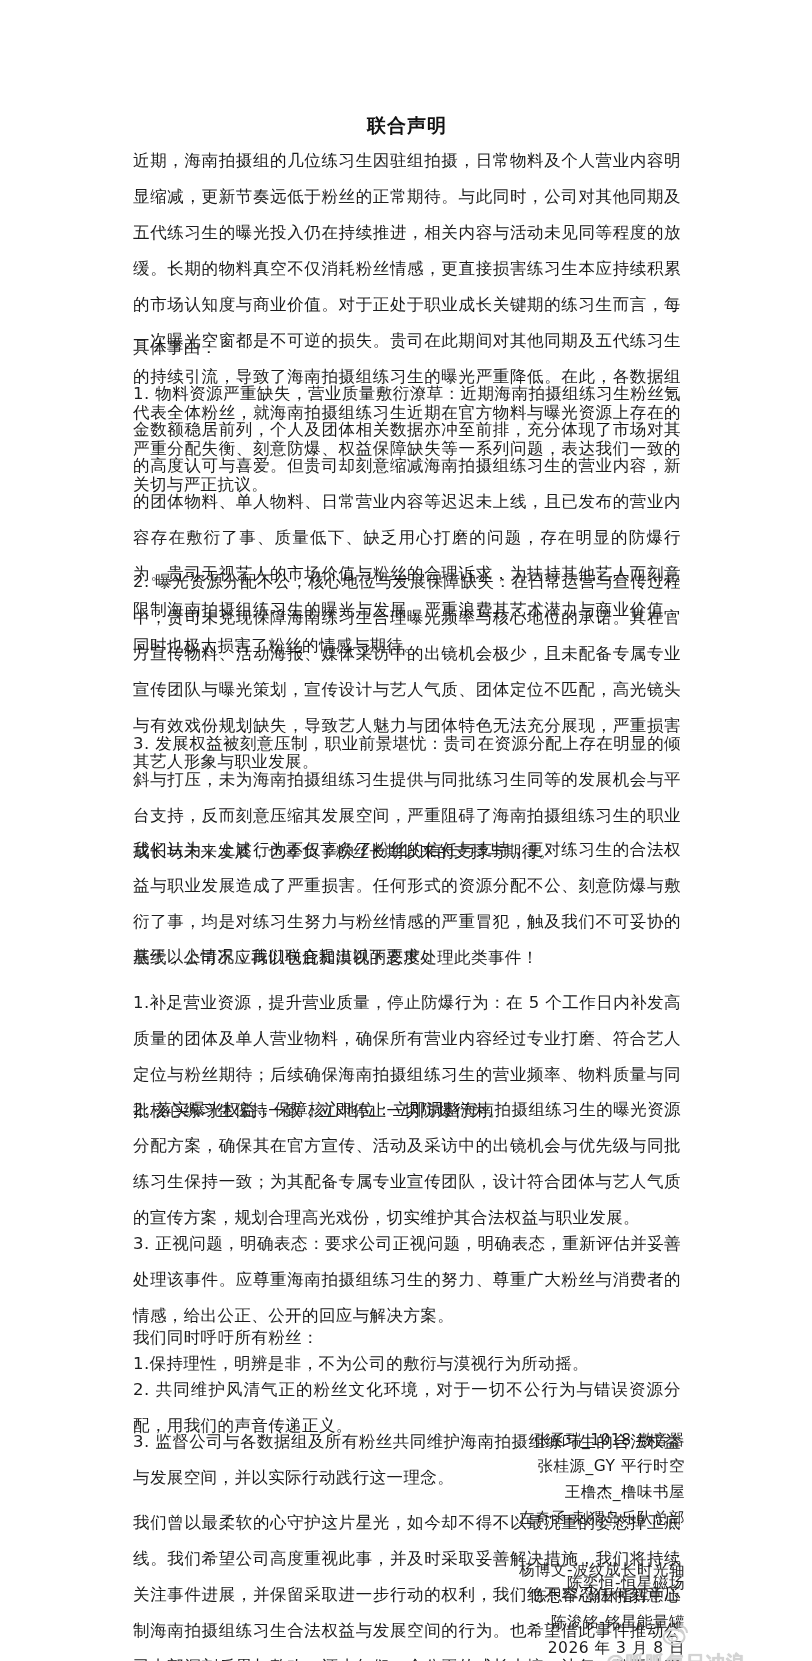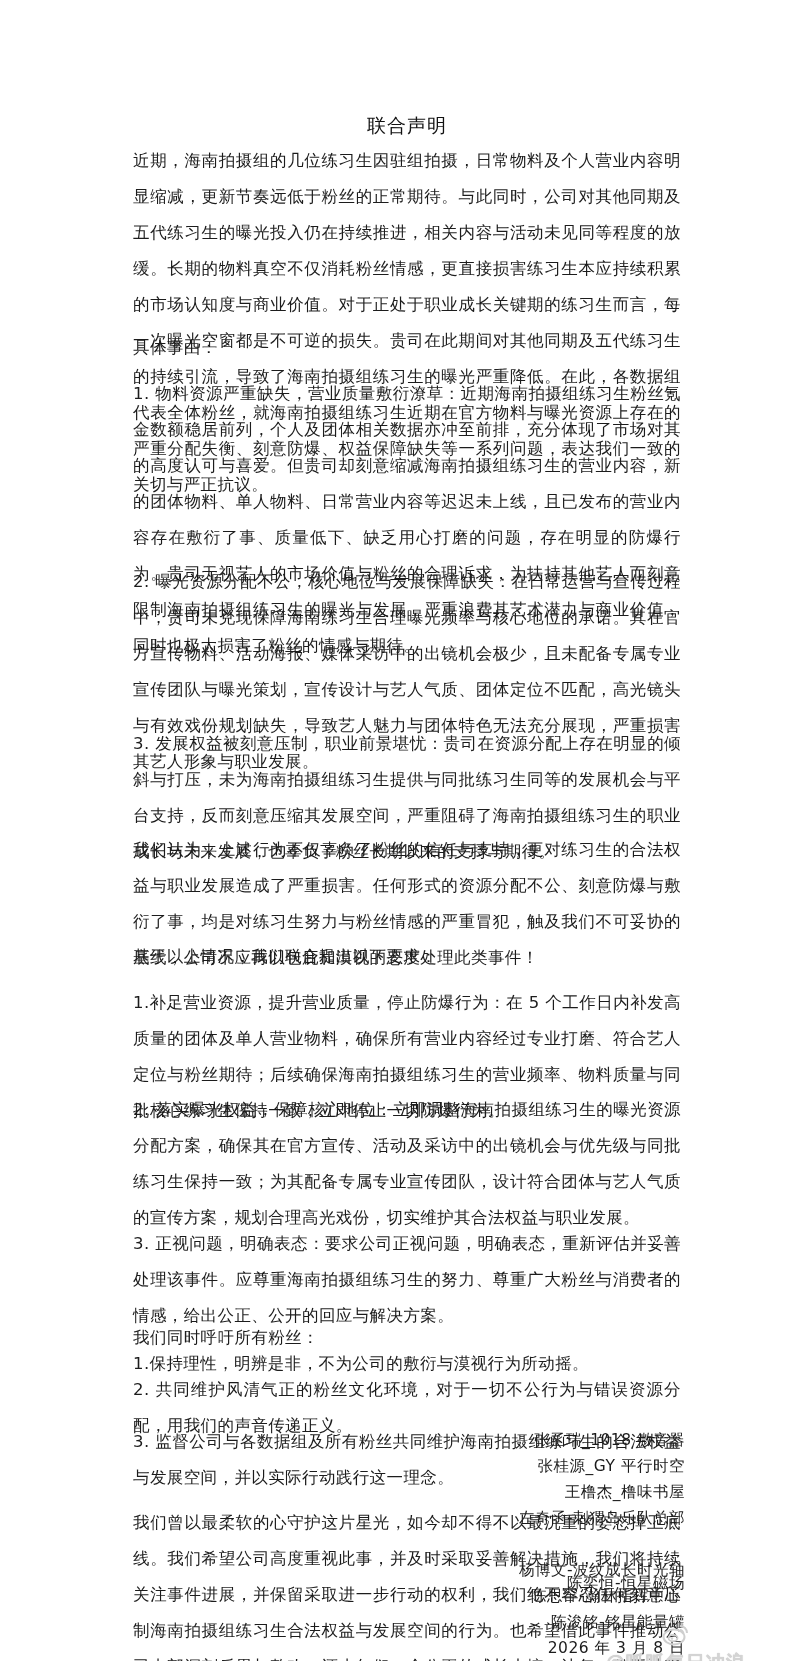--- a/index.html
+++ b/index.html
@@ -1,20 +1,20 @@
 <!DOCTYPE html>
 <html><head>
 <meta charset="utf-8">
 <style>
   html, body { margin: 0; padding: 0; background: #ffffff; }
   body { width: 812px; height: 1661px; position: relative; overflow: hidden;
          font-family: "DejaVu Sans", "Liberation Sans", sans-serif; color: #1a1a1a; }
   .doc { position: absolute; left: 133px; top: 0; width: 548px; }
   .title { position: absolute; left: 0; top: 113px; width: 548px; text-align: center;
-           font-size: 19px; font-weight: normal; letter-spacing: 1px; color: #111; }
+           font-size: 19px; font-weight: bold; letter-spacing: 1px; color: #111; }
   .para { position: absolute; left: 0; width: 548px; font-size: 16.5px; line-height: 36px;
           text-align: justify; letter-spacing: 0.4px; color: #1c1c1c; }
   .sig { position: absolute; right: 0; width: 360px; text-align: right; font-size: 15.5px;
          line-height: 26px; color: #1c1c1c; letter-spacing: 0.5px; }
   .sig div { white-space: nowrap; }
   .wm { position: absolute; left: 606px; top: 1622px; display: flex; align-items: center;
         gap: 4px; color: #d4d4d4; font-size: 19px; font-weight: bold;
         text-shadow: 0 0 1px #bdbdbd; letter-spacing: 1px; flex-direction: column; }
   .wm svg { display: block; }
 </style>

